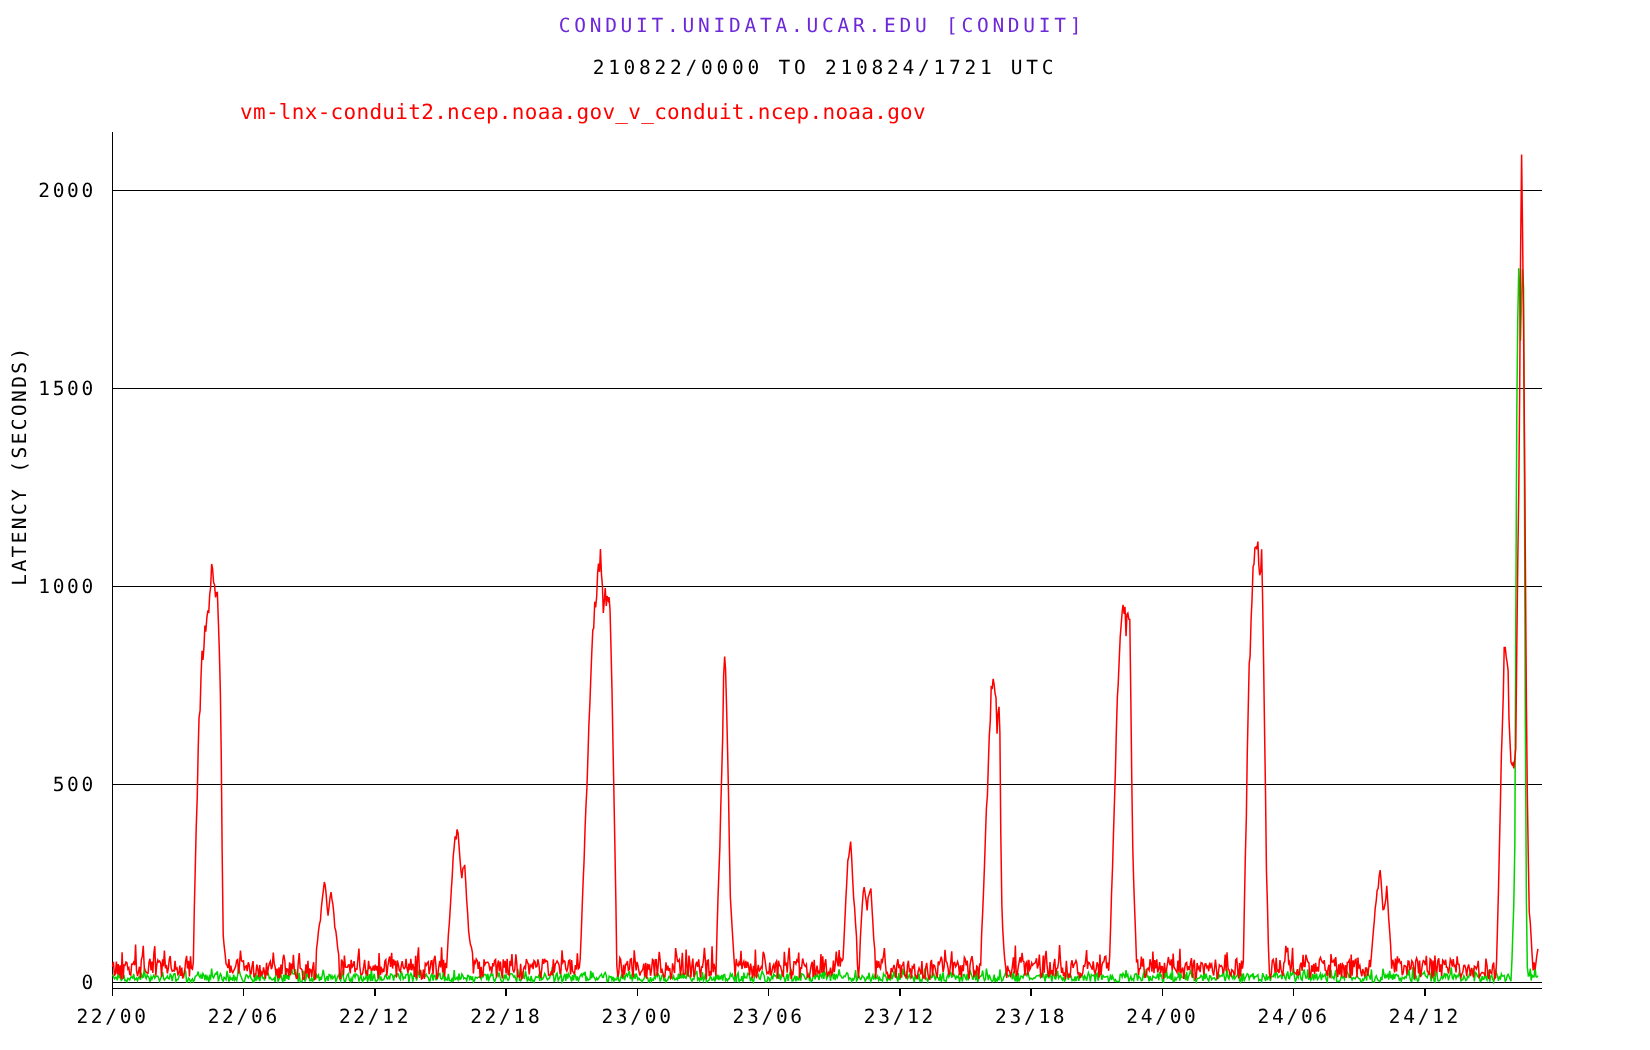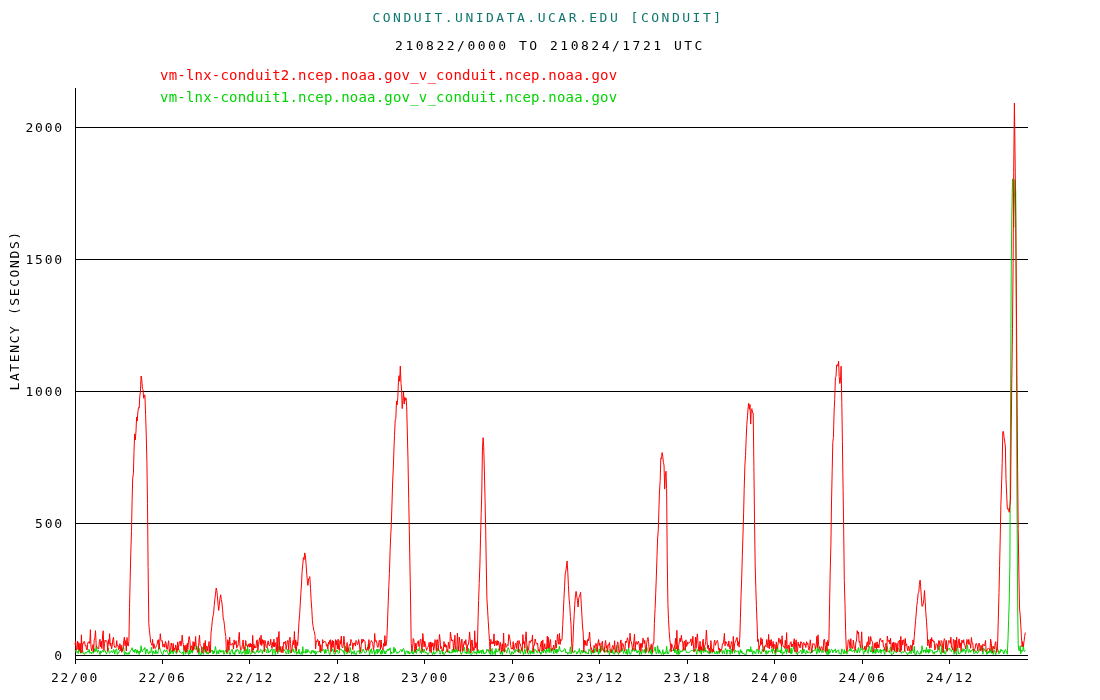--- a/index.html
+++ b/index.html
@@ -5,21 +5,21 @@
   html,body{margin:0;padding:0;background:#fff;}
   .screen{
     position:relative;
     width:1100px;height:700px;
     background:#ffffff;
     font-family:"DejaVu Sans Mono", monospace;
     overflow:hidden;
   }
   .title{
     position:absolute;top:10px;left:0;width:1096px;
-    text-align:center;font-size:13px;color:#0f766e;
+    text-align:center;font-size:13px;color:#6d28d9;
     letter-spacing:2.5px;white-space:pre;
   }
   .subtitle{
     position:absolute;top:38px;left:0;width:1100px;
     text-align:center;font-size:13px;color:#000;
     letter-spacing:2.5px;white-space:pre;
   }
   .legend{
     position:absolute;top:64px;left:160px;
     font-size:14px;line-height:22px;letter-spacing:0.2px;
@@ -39,21 +39,20 @@
 </head>
 <body>
 
 <div class="screen">
 
   <div class="title">CONDUIT.UNIDATA.UCAR.EDU [CONDUIT]</div>
   <div class="subtitle">210822/0000 TO 210824/1721 UTC</div>
 
   <div class="legend">
     <div id="legend-0" style="color: rgb(255, 0, 0);">vm-lnx-conduit2.ncep.noaa.gov_v_conduit.ncep.noaa.gov</div>
-    <div id="legend-1" style="color: rgb(0, 212, 0);">vm-lnx-conduit1.ncep.noaa.gov_v_conduit.ncep.noaa.gov</div>
   </div>
 
   <div class="ylabel">LATENCY (SECONDS)</div>
 
   <svg id="chart-svg" width="1100" height="700" viewBox="0 0 1100 700">
       <line x1="75" y1="655" x2="1028" y2="655" stroke="#000000" stroke-width="1" shape-rendering="crispEdges"></line>
       <text x="64" y="659.5" text-anchor="end" class="ticklab">0</text>
       <line x1="75" y1="523" x2="1028" y2="523" stroke="#000000" stroke-width="1" shape-rendering="crispEdges"></line>
       <text x="64" y="527.5" text-anchor="end" class="ticklab">500</text>
       <line x1="75" y1="391" x2="1028" y2="391" stroke="#000000" stroke-width="1" shape-rendering="crispEdges"></line>

